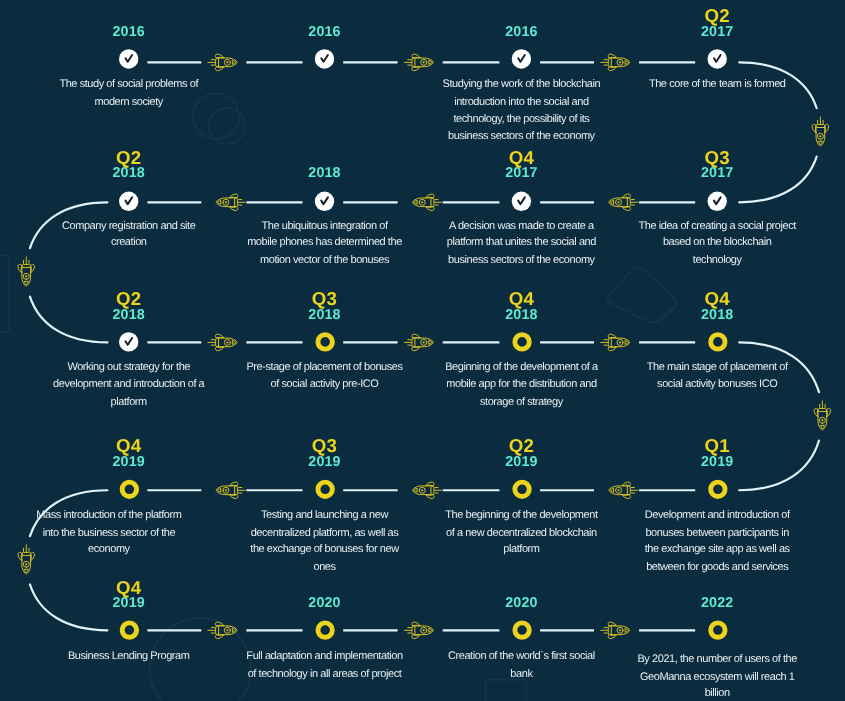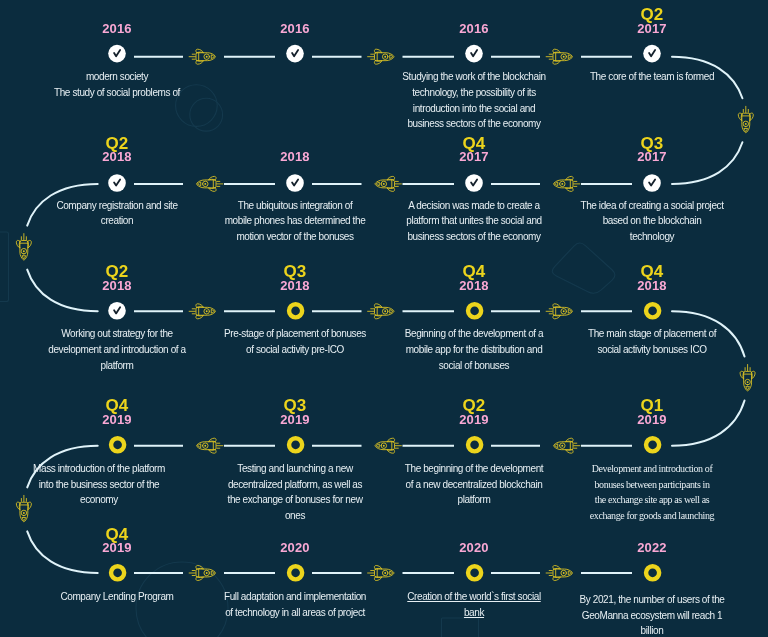--- a/index.html
+++ b/index.html
@@ -14,21 +14,21 @@
   }
   #stage { position:absolute; left:0; top:0; width:768px; height:637px; }
   svg.layer { position:absolute; left:0; top:0; width:768px; height:637px; overflow:visible; }
   #deco-layer { z-index:0; }
   #line-layer { z-index:1; }
   #icon-layer { z-index:3; }
   #text-layer { position:absolute; left:0; top:0; width:768px; height:637px; z-index:2; }
 
   .label { position:absolute;  text-align:center; width:160px; font-weight:bold; line-height:13px; }
   .label .q { display:block; color:#ecd41c; font-size:17px; letter-spacing:0.15px;}
-  .label .yr { display:block; color:#f9a8d4; font-size:13px; letter-spacing:0.15px;}
+  .label .yr { display:block; color:#5eead4; font-size:13px; letter-spacing:0.15px;}
   .desc { position:absolute; text-align:center; color:#e7eff3; font-size:10px;
           line-height:15.7px; letter-spacing:-0.4px; }
 </style>
 </head>
 <body>
 
 <div id="stage">
   <svg class="layer" id="deco-layer" viewBox="0 0 768 637">
       <circle cx="196.4" cy="105.6" r="20.8" fill="none" stroke="#14394d" stroke-width="1.1"></circle>
       <circle cx="206.2" cy="114.7" r="16.4" fill="none" stroke="#14394d" stroke-width="1.1"></circle>
@@ -75,33 +75,33 @@
       <path d="M 672 311.3 C 712.9397693553376 311.3, 736.574071275156 329.8696482979051, 744.5375366573131 356.4999999999941" fill="none" stroke="#e0f3f9" stroke-width="2" stroke-linecap="round"></path>
       <path d="M 744.5375366573131 400.5000000000059 C 736.574071275156 427.1303517020949, 712.9397693553376 445.7, 672 445.7" fill="none" stroke="#e0f3f9" stroke-width="2" stroke-linecap="round"></path>
       <path d="M 97.7 445.7 C 58.338368237751254 445.7, 35.35836521744683 462.75002020750946, 27.236501349732304 487.34999999999735" fill="none" stroke="#e0f3f9" stroke-width="2" stroke-linecap="round"></path>
       <path d="M 27.236501349732304 531.3500000000026 C 35.35836521744683 555.9499797924905, 58.338368237751254 573, 97.7 573" fill="none" stroke="#e0f3f9" stroke-width="2" stroke-linecap="round"></path>
     </svg>
   <div id="text-layer">
       <div class="label" style="left: 37px; top: 21.6px;">
         <span class="yr">2016</span>
       </div>
       <div class="desc" style="left: 29px; width: 176px; top: 69.3px;">
+        <div>The study of social problems of</div>
         <div>modern society</div>
-        <div>The study of social problems of</div>
       </div>
       <div class="label" style="left: 215px; top: 21.6px;">
         <span class="yr">2016</span>
       </div>
       <div class="label" style="left: 394px; top: 21.6px;">
         <span class="yr">2016</span>
       </div>
       <div class="desc" style="left: 386px; width: 176px; top: 69.3px;">
         <div>Studying the work of the blockchain</div>
+        <div>introduction into the social and</div>
         <div>technology, the possibility of its</div>
-        <div>introduction into the social and</div>
         <div>business sectors of the economy</div>
       </div>
       <div class="label" style="left: 572px; top: 21.6px;">
         <span class="yr">2017</span>
         <span class="q" style="position: absolute; left: 0px; top: -13.3px; width: 160px;">Q2</span>
       </div>
       <div class="desc" style="left: 564px; width: 176px; top: 69.3px;">
         <div>The core of the team is formed</div>
       </div>
       <div class="label" style="left: 37px; top: 150.1px;">
@@ -155,21 +155,21 @@
         <div>Pre-stage of placement of bonuses</div>
         <div>of social activity pre-ICO</div>
       </div>
       <div class="label" style="left: 394px; top: 278.5px;">
         <span class="yr">2018</span>
         <span class="q" style="position: absolute; left: 0px; top: -13.3px; width: 160px;">Q4</span>
       </div>
       <div class="desc" style="left: 386px; width: 176px; top: 326.1px;">
         <div>Beginning of the development of a</div>
         <div>mobile app for the distribution and</div>
-        <div>social of bonuses</div>
+        <div>storage of strategy</div>
       </div>
       <div class="label" style="left: 572px; top: 278.5px;">
         <span class="yr">2018</span>
         <span class="q" style="position: absolute; left: 0px; top: -13.3px; width: 160px;">Q4</span>
       </div>
       <div class="desc" style="left: 564px; width: 176px; top: 326.1px;">
         <div>The main stage of placement of</div>
         <div>social activity bonuses ICO</div>
       </div>
       <div class="label" style="left: 37px; top: 412.5px;">
@@ -197,44 +197,44 @@
       </div>
       <div class="desc" style="left: 386px; width: 176px; top: 460.8px;">
         <div>The beginning of the development</div>
         <div>of a new decentralized blockchain</div>
         <div>platform</div>
       </div>
       <div class="label" style="left: 572px; top: 412.5px;">
         <span class="yr">2019</span>
         <span class="q" style="position: absolute; left: 0px; top: -13.3px; width: 160px;">Q1</span>
       </div>
-      <div class="desc" style="left: 564px; width: 176px; top: 460.8px; font-family: Liberation Serif, serif;">
+      <div class="desc" style="left: 564px; width: 176px; top: 460.8px;">
         <div>Development and introduction of</div>
         <div>bonuses between participants in</div>
         <div>the exchange site app as well as</div>
-        <div>exchange for goods and launching</div>
+        <div>between for goods and services</div>
       </div>
       <div class="label" style="left: 37px; top: 540.8px;">
         <span class="yr">2019</span>
         <span class="q" style="position: absolute; left: 0px; top: -13.3px; width: 160px;">Q4</span>
       </div>
       <div class="desc" style="left: 29px; width: 176px; top: 589.4px;">
-        <div>Company Lending Program</div>
+        <div>Business Lending Program</div>
       </div>
       <div class="label" style="left: 215px; top: 540.8px;">
         <span class="yr">2020</span>
       </div>
       <div class="desc" style="left: 207px; width: 176px; top: 589.4px; text-align: center;">
         <div>Full adaptation and implementation</div>
         <div>of technology in all areas of project</div>
       </div>
       <div class="label" style="left: 394px; top: 540.8px;">
         <span class="yr">2020</span>
       </div>
-      <div class="desc" style="left: 386px; width: 176px; top: 589.4px; text-decoration: underline;">
+      <div class="desc" style="left: 386px; width: 176px; top: 589.4px;">
         <div>Creation of the world`s first social</div>
         <div>bank</div>
       </div>
       <div class="label" style="left: 572px; top: 540.8px;">
         <span class="yr">2022</span>
       </div>
       <div class="desc" style="left: 564px; width: 176px; top: 592px;">
         <div>By 2021, the number of users of the</div>
         <div>GeoManna ecosystem will reach 1</div>
         <div>billion</div>

